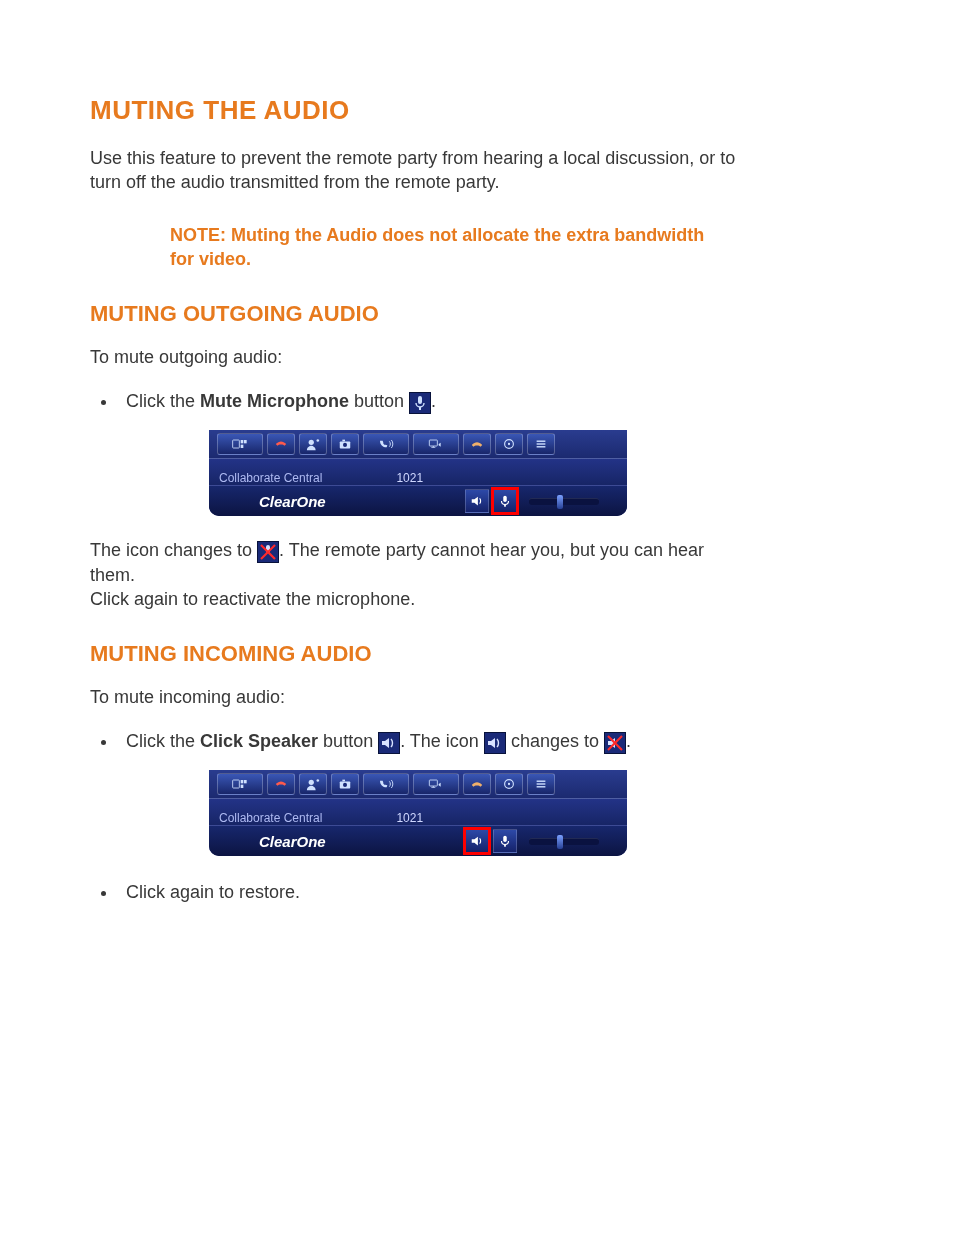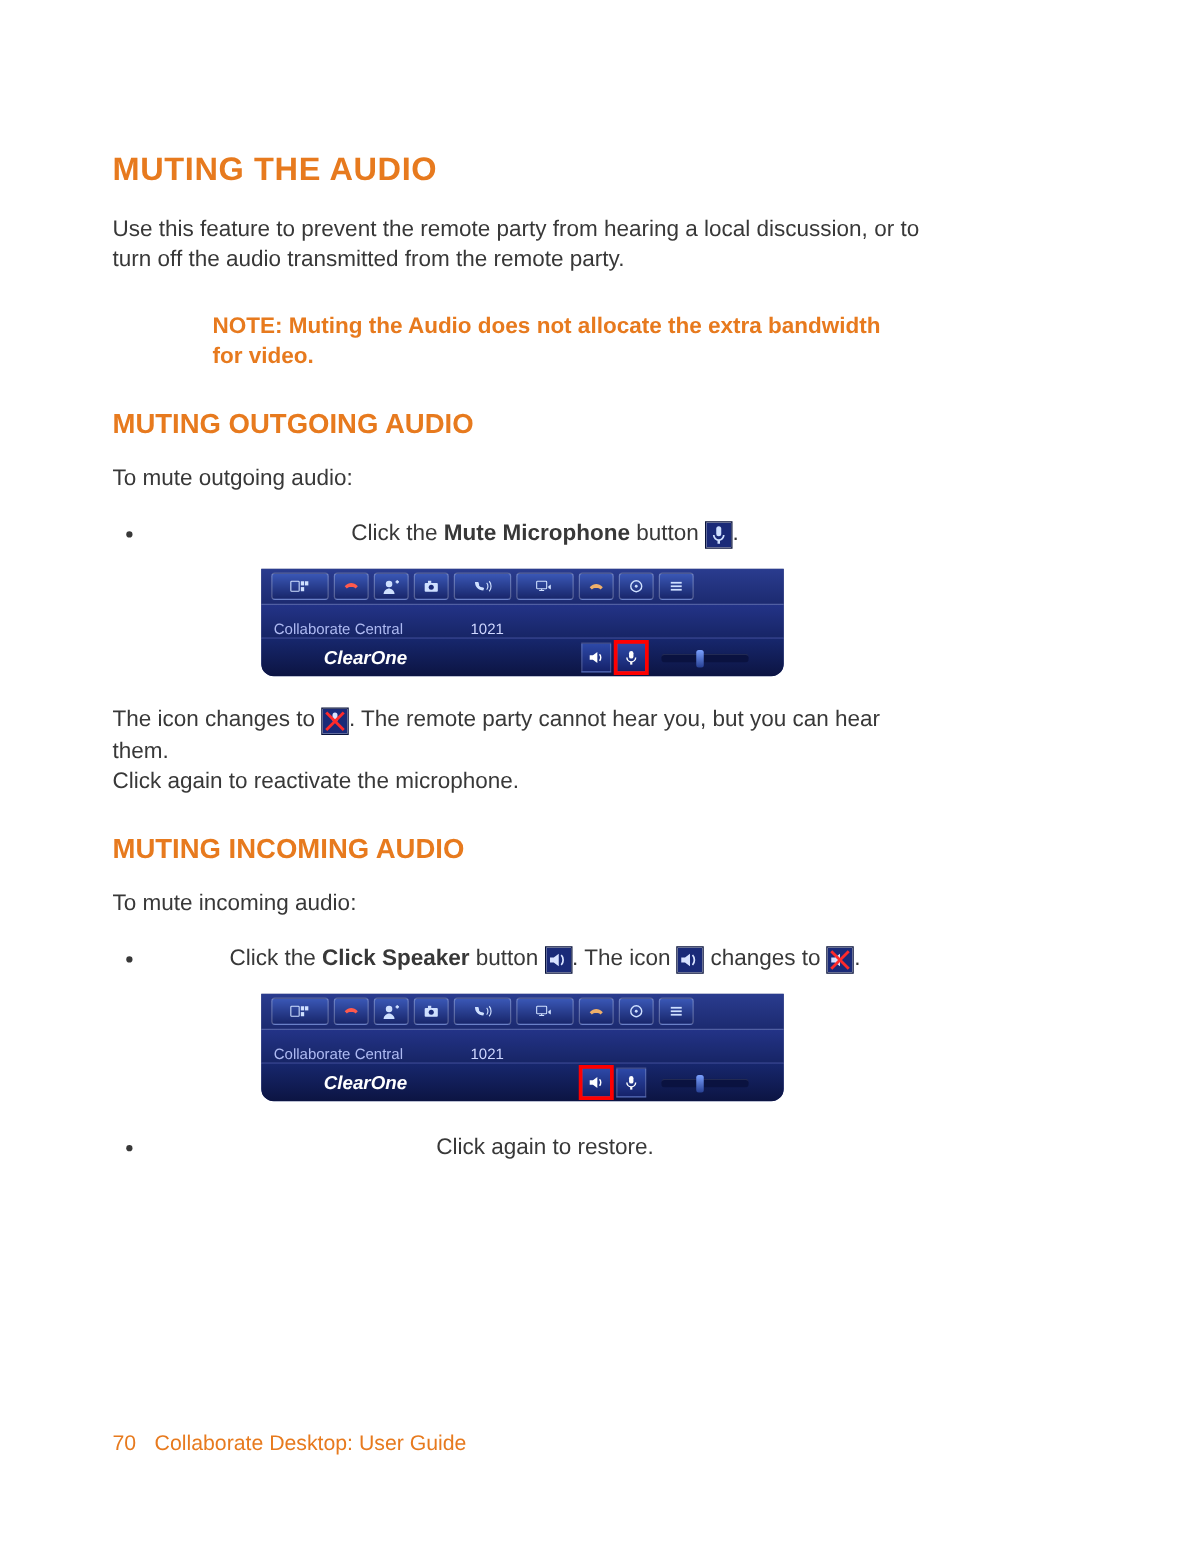--- a/index.html
+++ b/index.html
@@ -3,21 +3,21 @@
 <meta charset="utf-8">
 <style>
   html,body{margin:0;padding:0;background:#fff;}
   .page{
     width:836px;
     height:1235px;
     position:relative;
     font-family:Arial, Helvetica, sans-serif;
     color:#383838;
     box-sizing:border-box;
-    padding:120px 90px 0 90px;
+    padding:95px 90px 0 90px;
   }
   h1.section-title{
     color:#E77A1E;
     font-size:26px;
     letter-spacing:0.5px;
     font-weight:bold;
     margin:0 0 20px 0;
   }
   p.body{
     font-size:18px;
@@ -36,21 +36,20 @@
     color:#E77A1E;
     font-size:22px;
     font-weight:bold;
     font-variant:small-caps;
     margin:0 0 18px 0;
   }
   ul.bullets{
     list-style:disc;
     padding-left:28px;
     margin:0 0 10px 0;
-    text-align:center;
   }
   ul.bullets li{
     font-size:18px;
     line-height:1.6;
     padding-left:8px;
     margin-bottom:6px;
   }
   .bold{font-weight:bold;}
   .inline-icon{
     display:inline-block;
@@ -90,21 +89,21 @@
   .ui-btn svg{width:16px;height:14px;}
   .ui-mid{
     height:26px;
     display:flex;
     align-items:flex-end;
     padding:0 10px;
     background:linear-gradient(#233387,#172566);
     border-bottom:1px solid rgba(255,255,255,0.12);
   }
   .ui-mid .label{color:#aebaf2;font-size:12px;}
-  .ui-mid .num{margin-left:54px;color:#cfd7ff;}
+  .ui-mid .num{margin-left:74px;color:#cfd7ff;}
   .ui-bot{
     height:30px;
     display:flex;
     align-items:center;
     padding:0 10px;
     background:linear-gradient(#17276d,#0c1442);
     text-align:center;
   }
   .brand{
     color:#fff;font-weight:bold;font-style:italic;
@@ -392,18 +391,14 @@
       </div>
     </div>
   </div>
 
   <ul class="bullets">
     <li>
       <span>Click again to restore.</span>
     </li>
   </ul>
 
-  <div class="footer">
-    <span class="pn">70</span>
-    <span class="book">Collaborate Desktop: User Guide</span>
-  </div>
 
 </div>
 
 </body></html>

